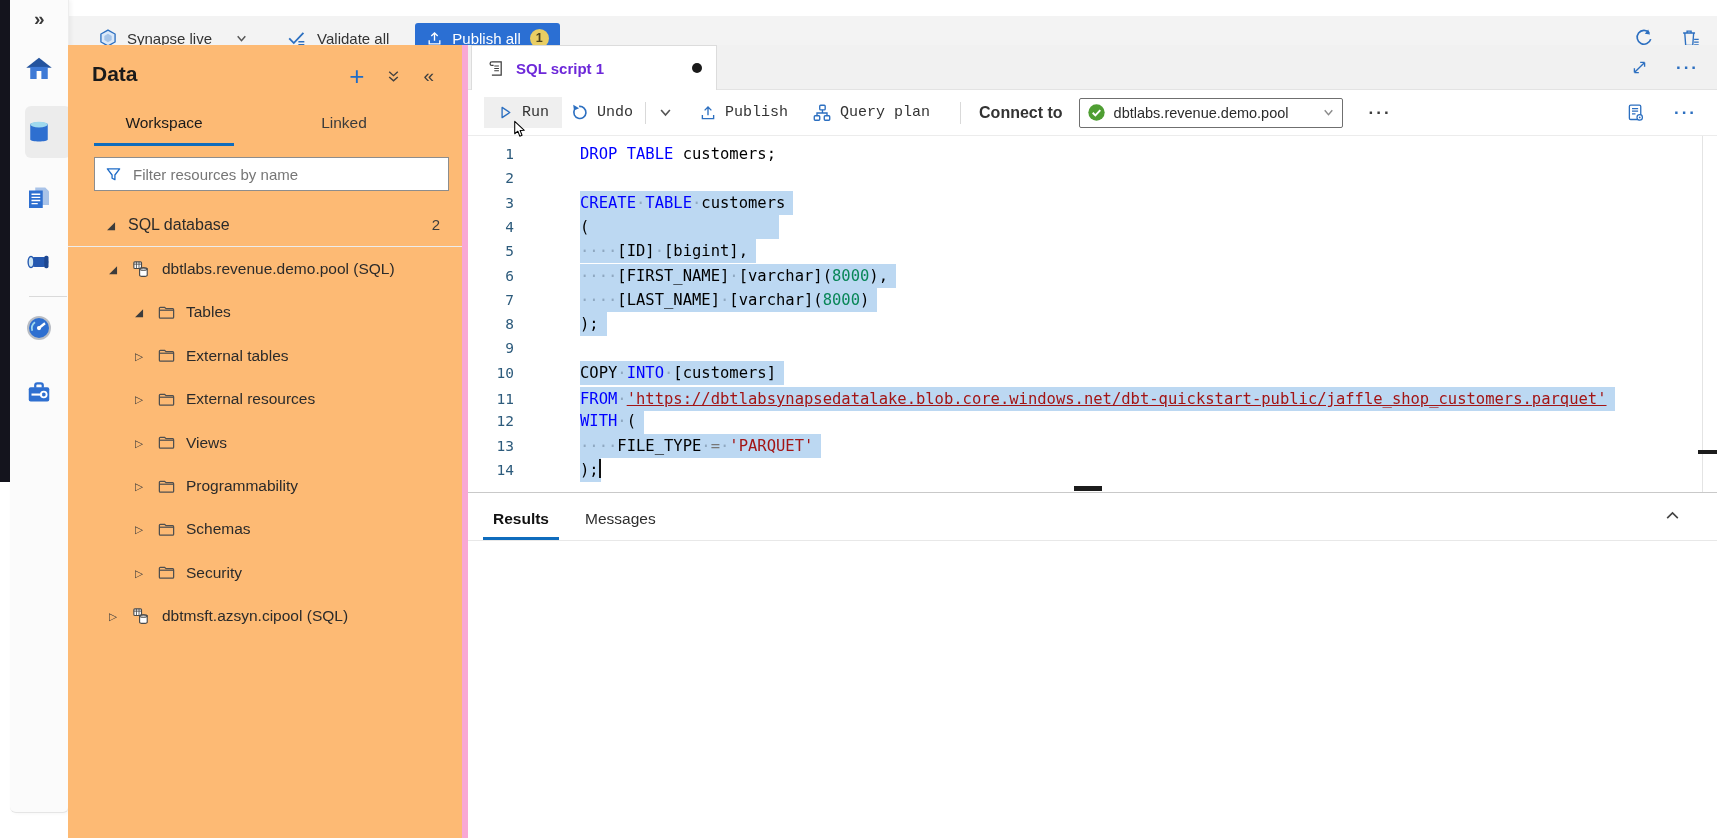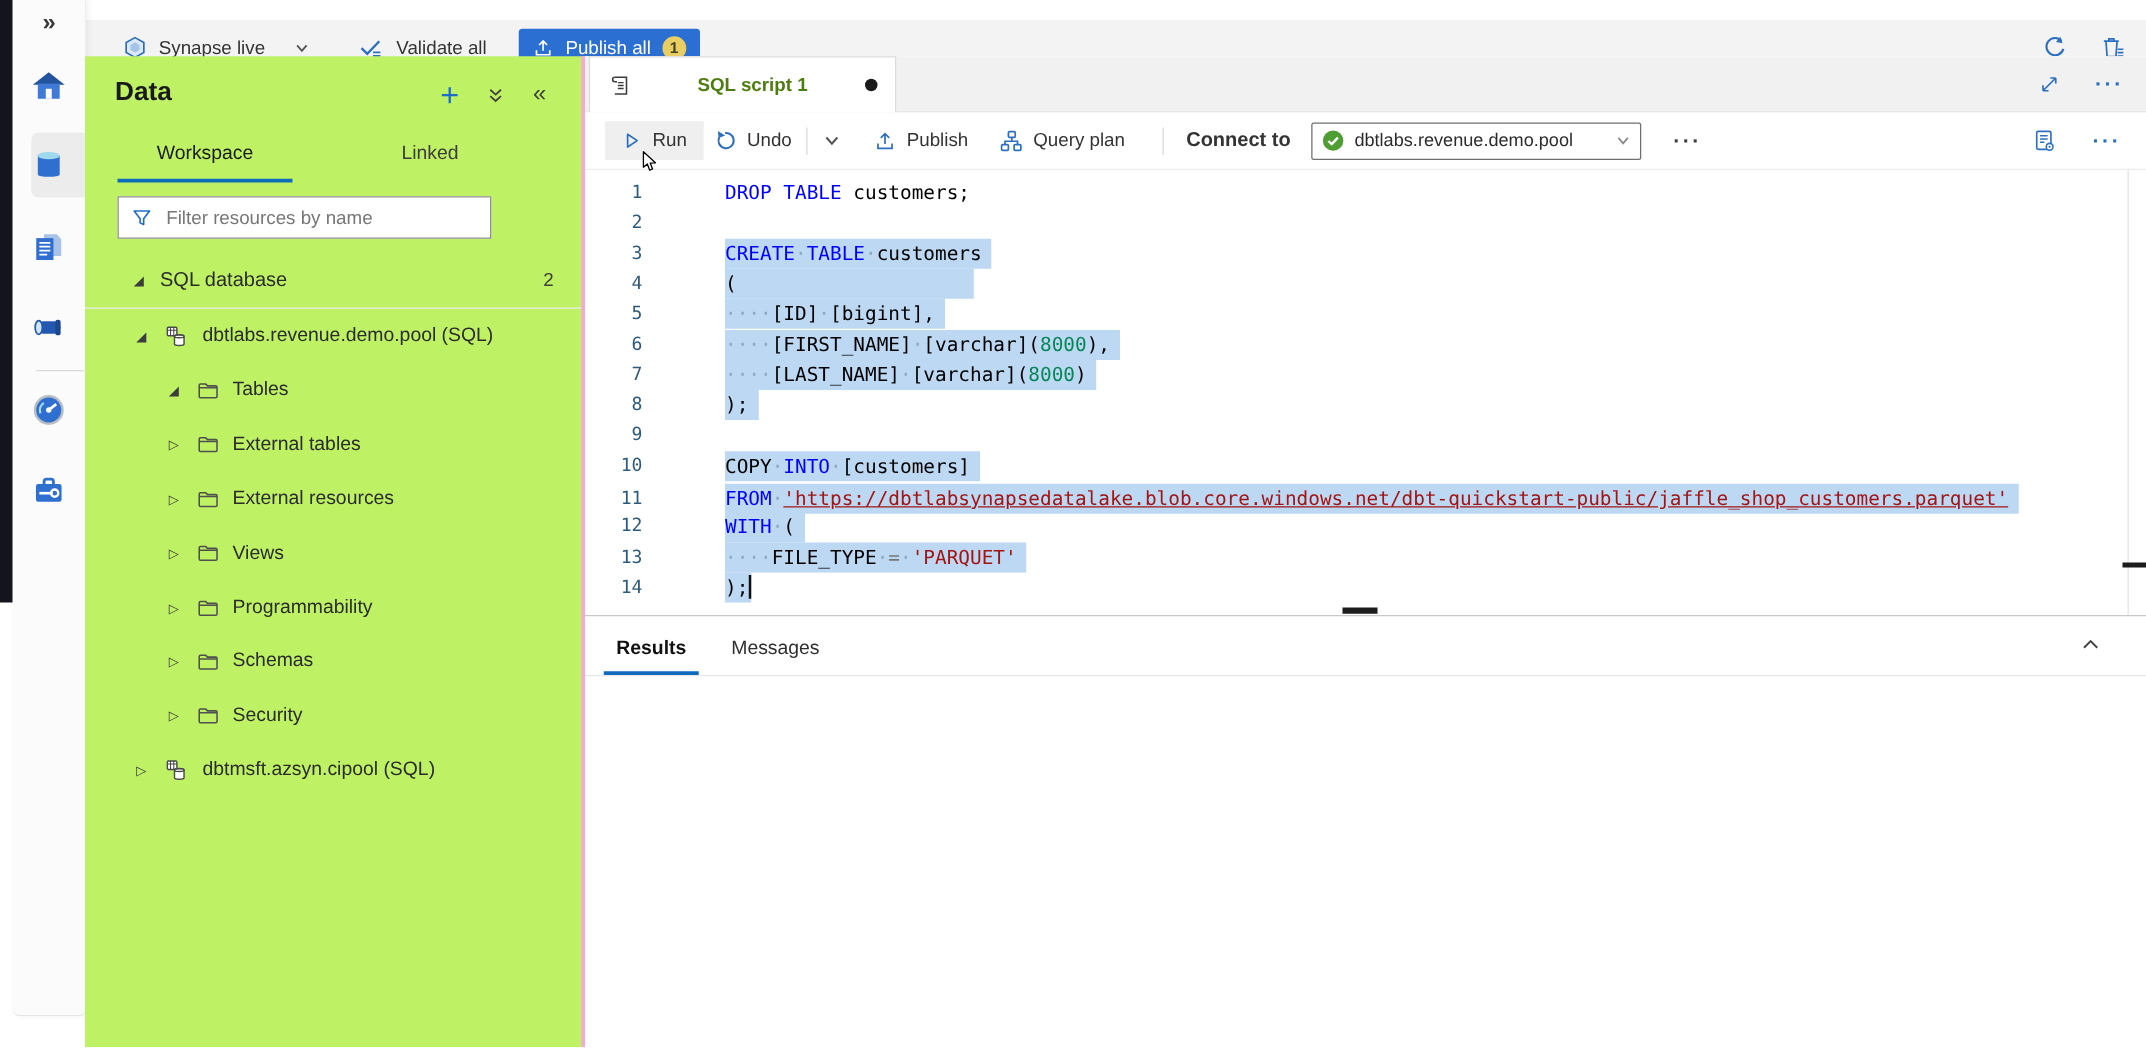--- a/index.html
+++ b/index.html
@@ -26,32 +26,32 @@
   .navrail{position:absolute;left:10px;top:0;width:58px;height:812px;background:#fbfbfb;
            border-right:1px solid #ededed;border-bottom:1px solid #e5e5e5;
            box-shadow:2px 0 4px rgba(0,0,0,.05);border-radius:0 0 6px 6px;}
   .rail-collapse{position:absolute;left:24px;top:8px;font-size:19px;font-weight:bold;color:#3a3a3a;
            letter-spacing:-2px;cursor:pointer;}
   .rail-item{position:absolute;left:14px;width:30px;height:30px;cursor:pointer;}
   .rail-sel{position:absolute;left:15px;top:106px;width:46px;height:52px;background:#ececec;border-radius:6px;}
   .rail-divider{position:absolute;left:19px;top:296px;width:38px;height:1px;background:#dadada;}
 
   
-  .datapanel{position:absolute;left:68px;top:45px;width:400px;height:793px;background:#bef264;
-             border-right:3px solid #f9a8d4;box-sizing:border-box;}
+  .datapanel{position:absolute;left:68px;top:45px;width:400px;height:793px;background:#fdba74;
+             border-right:6px solid #f9a8d4;box-sizing:border-box;}
   .dp-title{position:absolute;left:24px;top:17px;font-size:21px;font-weight:bold;color:#1a1a1a;}
   .dp-icons{position:absolute;right:28px;top:20px;display:flex;align-items:center;gap:22px;}
   .dp-plus{color:#1f6cc7;font-size:26px;font-weight:400;line-height:20px;cursor:pointer;}
   .dp-collapse{font-size:19px;color:#3f3f3f;cursor:pointer;}
   .dp-tabs{position:absolute;left:0;top:60px;width:100%;display:flex;}
   .dp-tab{width:140px;text-align:center;font-size:15.5px;color:#3b3b3b;padding:9px 0 11px 0;cursor:pointer;}
   .dp-tab.first{margin-left:26px;}
   .dp-tab.second{margin-left:40px;}
   .dp-tab.active{color:#1a1a1a;border-bottom:3px solid #0f6cbd;}
-  .filterbox{position:absolute;left:26px;top:112px;width:299px;height:34px;border:1px solid #8d8d8d;
+  .filterbox{position:absolute;left:26px;top:112px;width:355px;height:34px;border:1px solid #8d8d8d;
              background:#fff;display:flex;align-items:center;gap:9px;padding:0 10px;box-sizing:border-box;}
   .filterbox input{border:none;outline:none;flex:1;font-size:15px;font-family:inherit;color:#333;background:transparent;}
   .filterbox input::placeholder{color:#767676;}
   .tree{position:absolute;left:0;top:158px;width:100%;}
   .tree-row{height:43.4px;display:flex;align-items:center;font-size:15.5px;color:#2b2b2b;cursor:pointer;position:relative;}
   .tree-row .caret{width:14px;font-size:10.5px;color:#3c3c3c;text-align:center;flex:0 0 auto;}
   .tree-row .lbl{margin-left:10px;white-space:nowrap;}
   .tree-section{font-size:16px;border-bottom:1px solid #ededed;}
   .tree-count{position:absolute;right:22px;color:#3d3d3d;font-size:15px;}
   .ind-section{padding-left:36px;}
@@ -59,29 +59,29 @@
   .ind-folder{padding-left:64px;}
   .tree-icon{margin-left:11px;flex:0 0 auto;}
 
   
   .editor{position:absolute;left:468px;top:45px;width:1249px;height:793px;background:#fff;}
   .tabstrip{position:absolute;left:0;top:0;width:100%;height:45px;background:#f1f1f1;
             border-bottom:1px solid #e3e3e3;box-sizing:border-box;}
   .etab{position:absolute;left:3px;top:0;width:246px;height:45px;background:#fff;
         border:1px solid #dcdcdc;border-bottom:none;box-sizing:border-box;
         display:flex;align-items:center;gap:11px;padding:0 14px;cursor:pointer;}
-  .etab-label{font-size:15px;font-weight:bold;color:#4d7c0f;margin-left:42px;}
+  .etab-label{font-size:15px;font-weight:bold;color:#6d28d9;}
   .dirty-dot{margin-left:auto;width:10px;height:10px;border-radius:50%;background:#1a1a1a;}
   .tabstrip-right{position:absolute;right:18px;top:0;height:45px;display:flex;align-items:center;gap:28px;}
   .ellipsis{color:#2c6fc0;font-size:17px;font-weight:bold;letter-spacing:2px;cursor:pointer;line-height:10px;}
   .ellipsis.dark{color:#3d3d3d;}
 
   .etoolbar{position:absolute;left:0;top:45px;width:100%;height:46px;background:#fff;
             border-bottom:1px solid #ececec;display:flex;align-items:center;box-sizing:border-box;padding-left:16px;}
-  .tbi{display:flex;align-items:center;gap:8px;font-size:15px;color:#333;cursor:pointer;}
+  .tbi{display:flex;align-items:center;gap:8px;font-size:15px;color:#333;cursor:pointer;font-family:Liberation Mono, monospace;}
   .tbi-run{background:#efefef;padding:7px 13px;margin-right:8px;position:relative;}
   .vsep{width:1px;height:22px;background:#d9d9d9;margin:0 12px;}
   .chev-btn{margin-right:10px;}
   .tbi-publish{margin-right:24px;}
   .connect-label{font-weight:bold;margin-right:16px;}
   .pool-dd{display:flex;align-items:center;gap:8px;width:264px;height:30px;border:1px solid #6f6f6f;
            border-radius:2px;padding:0 7px;box-sizing:border-box;background:#fff;cursor:pointer;}
   .pool-dd .pool-name{font-size:14.5px;color:#2b2b2b;white-space:nowrap;overflow:hidden;flex:1;}
   .toolbar-right{margin-left:auto;display:flex;align-items:center;gap:28px;padding-right:20px;}
   .cursor-pointer{position:absolute;left:44px;top:30px;z-index:5;}

